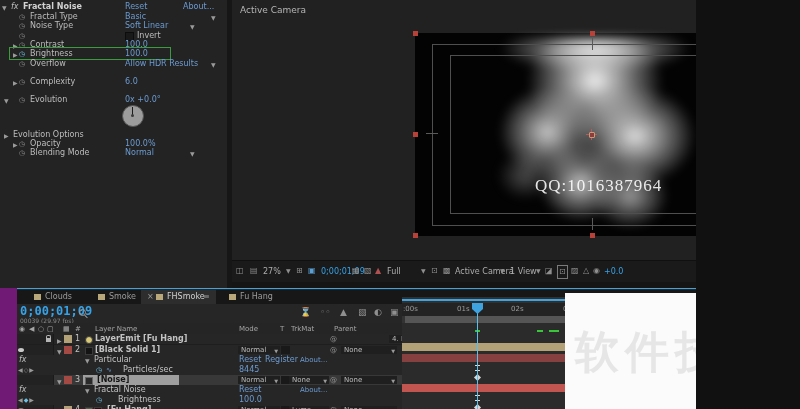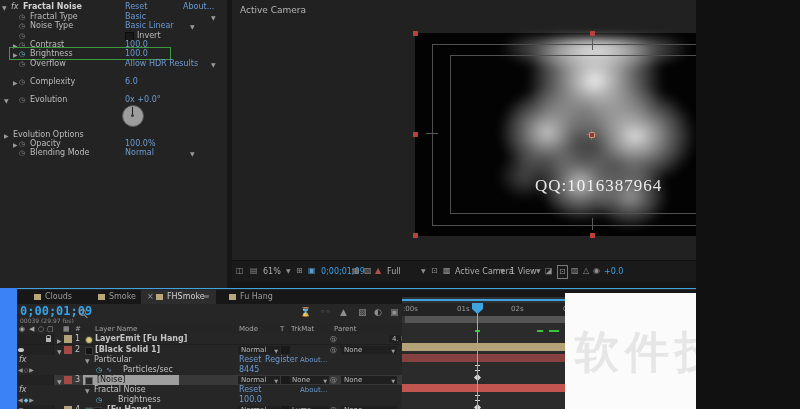--- a/index.html
+++ b/index.html
@@ -1,17 +1,17 @@
 <!DOCTYPE html>
 <html style="--accent-blue: #3fa3e0; --link-blue: #6c9bd2; --label-tan: #b3a178; --label-red: #a34a45; --selected-red: #c2554f; --annotation-green: #3c9b3c; --cache-green: #37c837; --handle-red: #b8423a;"><head>
 <meta charset="utf-8">
 <style>
   html,body{margin:0;padding:0;background:#111;}
   #app{position:relative;width:696px;height:409px;overflow:hidden;
-       font-family:"DejaVu Sans",sans-serif;background:#3b82f6;color:#c3c3c3;
+       font-family:"DejaVu Sans",sans-serif;background:#701a75;color:#c3c3c3;
        -webkit-font-smoothing:antialiased;}
   .abs{position:absolute;}
   
   #effects{left:0;top:0;width:227px;height:288px;background:#232323;}
   #fx-divider{left:227px;top:0;width:5px;height:288px;background:#161616;}
   .ep-row{position:absolute;left:0;width:227px;height:10px;font-size:8px;line-height:10px;color:#bdbdbd;}
   .ep-row .tw{position:absolute;left:19px;top:0;font-size:7px;color:#8f8f8f;}
   .ep-row .car{position:absolute;font-size:6px;color:#9a9a9a;top:1px;}
   .ep-row .lbl{position:absolute;left:30px;top:0;}
   .ep-row .glbl{position:absolute;left:13px;top:0;}
@@ -122,21 +122,21 @@
     </div>
     <div class="ep-row" style="top:12px;">
       <span class="tw">◷</span>
       <span class="lbl">Fractal Type</span>
       <span class="val">Basic</span>
       <span class="car" style="left:211px;">▼</span>
     </div>
     <div class="ep-row" style="top:21px;">
       <span class="tw">◷</span>
       <span class="lbl">Noise Type</span>
-      <span class="val">Basic Linear</span>
+      <span class="val">Soft Linear</span>
       <span class="car" style="left:190px;">▼</span>
     </div>
     <div class="ep-row" style="top:31px;">
       <span class="tw">◷</span>
       <span class="checkbox abs" style="left:125px;top:1px;"></span>
       <span class="lbl" style="left:137px;">Invert</span>
     </div>
     <div class="ep-row" style="top:40px;">
       <span class="car" style="left:13px;">▶</span>
       <span class="tw">◷</span>
@@ -214,21 +214,21 @@
       <div class="handle" style="left:-2px;top:99px;"></div>
       <div class="handle" style="left:353px;top:99px;"></div>
       <div class="handle" style="left:-2px;top:200px;"></div>
       <div class="handle" style="left:175px;top:200px;"></div>
       <div class="handle" style="left:353px;top:200px;"></div>
     </div>
 
     <div id="vtoolbar" class="abs">
       <span class="vicon" style="left:4px;">◫</span>
       <span class="vicon" style="left:18px;">▤</span>
-      <span class="vt" style="left:31px;">61%</span>
+      <span class="vt" style="left:31px;">27%</span>
       <span class="vicon" style="left:54px;font-size:6px;">▼</span>
       <span class="vicon" style="left:64px;">⊞</span>
       <span class="vicon" style="left:76px;color:#5a9fd4;">▣</span>
       <span class="vt" style="left:89px;color:#36a3e8;">0;00;01;09</span>
       <span class="vicon" style="left:120px;">▦</span>
       <span class="vicon" style="left:132px;">▧</span>
       <span class="vicon" style="left:143px;color:#b05050;">▲</span>
       <span class="vt" style="left:155px;">Full</span>
       <span class="vicon" style="left:189px;font-size:6px;">▼</span>
       <span class="vicon" style="left:199px;">⊡</span>
@@ -360,21 +360,21 @@
     <div class="tl-row sel" style="top:86px;">
       <span class="avcell" style="left:0;"></span>
       <span class="avcell" style="left:9px;"></span>
       <span class="avcell" style="left:18px;"></span>
       <span class="avcell" style="left:27px;"></span>
       <span class="car abs" style="left:40px;top:2px;font-size:6px;color:#9a9a9a;">▼</span>
       <span class="chip red" style="left:47px;"></span>
       <span class="rownum">3</span>
       <span class="namechip">
         <span class="licon" style="left:2px;background:#2a2a2a;border-color:#666;"></span>
-        <span style="position:absolute;left:14px;font-weight:normal;">[Noise]</span>
+        <span style="position:absolute;left:14px;font-weight:bold;">[Noise]</span>
       </span>
       <span class="dd" style="left:221px;width:42px;">
         <span class="dt">Normal</span>
           <span class="da">▼</span>
       </span>
       <span class="tchip"></span>
       <span class="dd" style="left:272px;width:40px;">
         <span class="dt">None</span>
           <span class="da">▼</span>
       </span>

